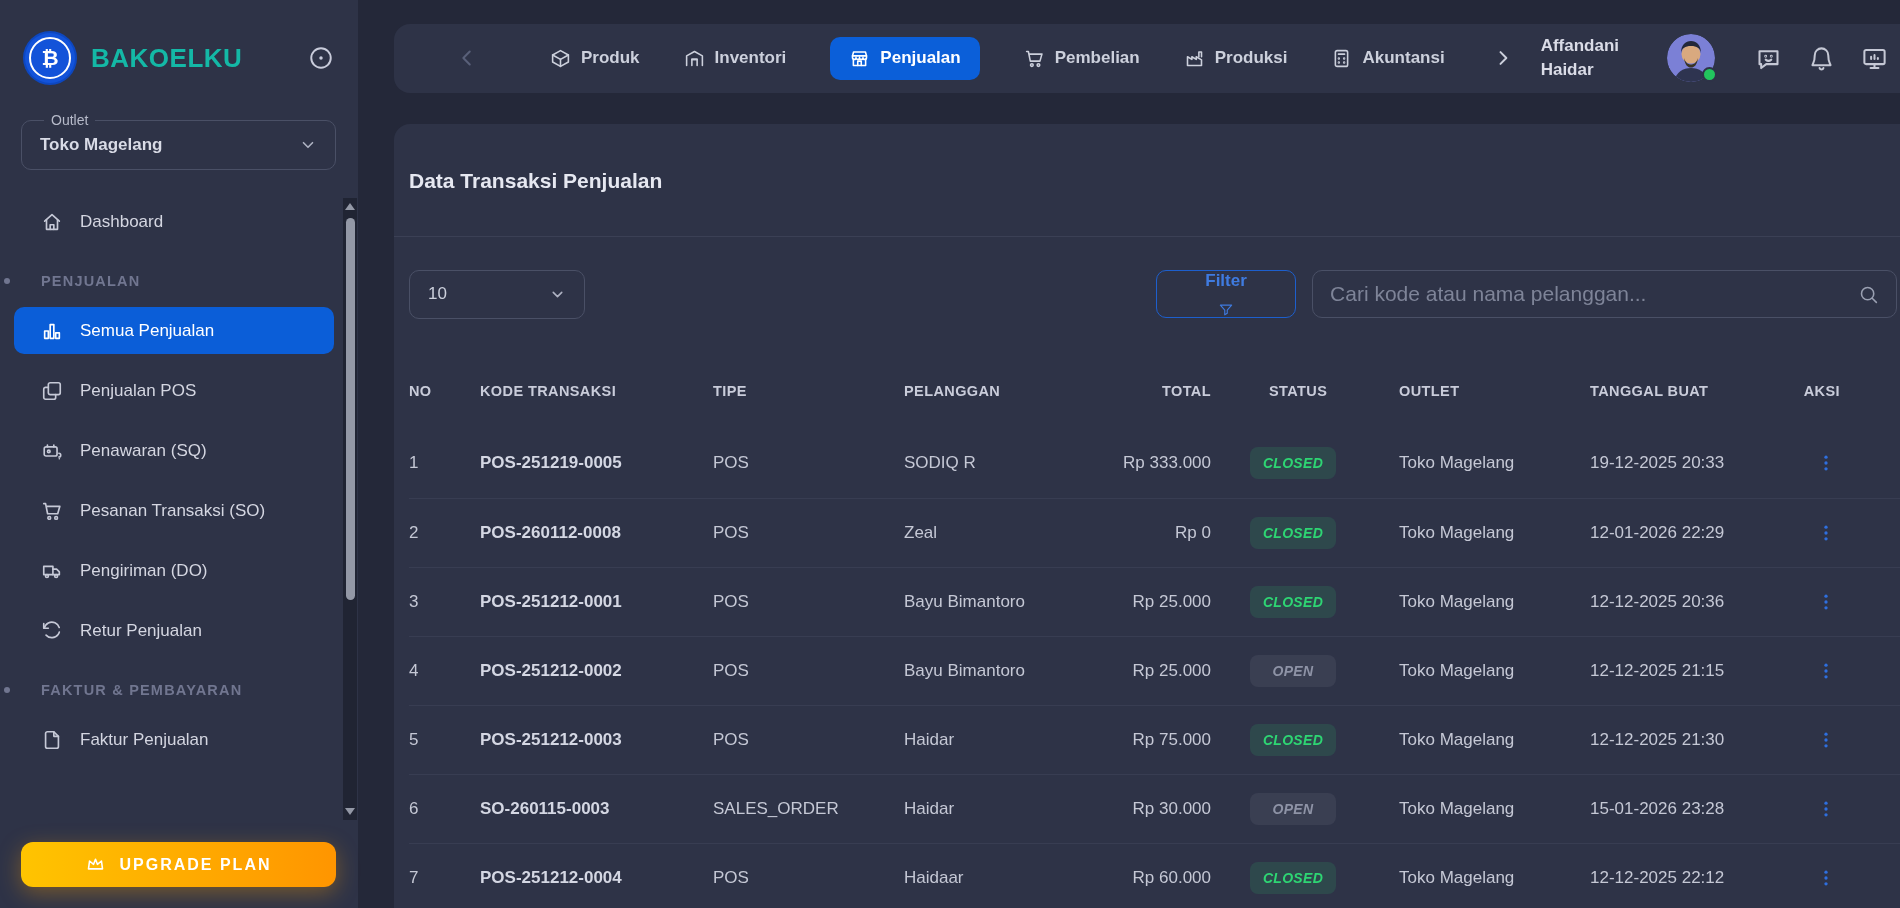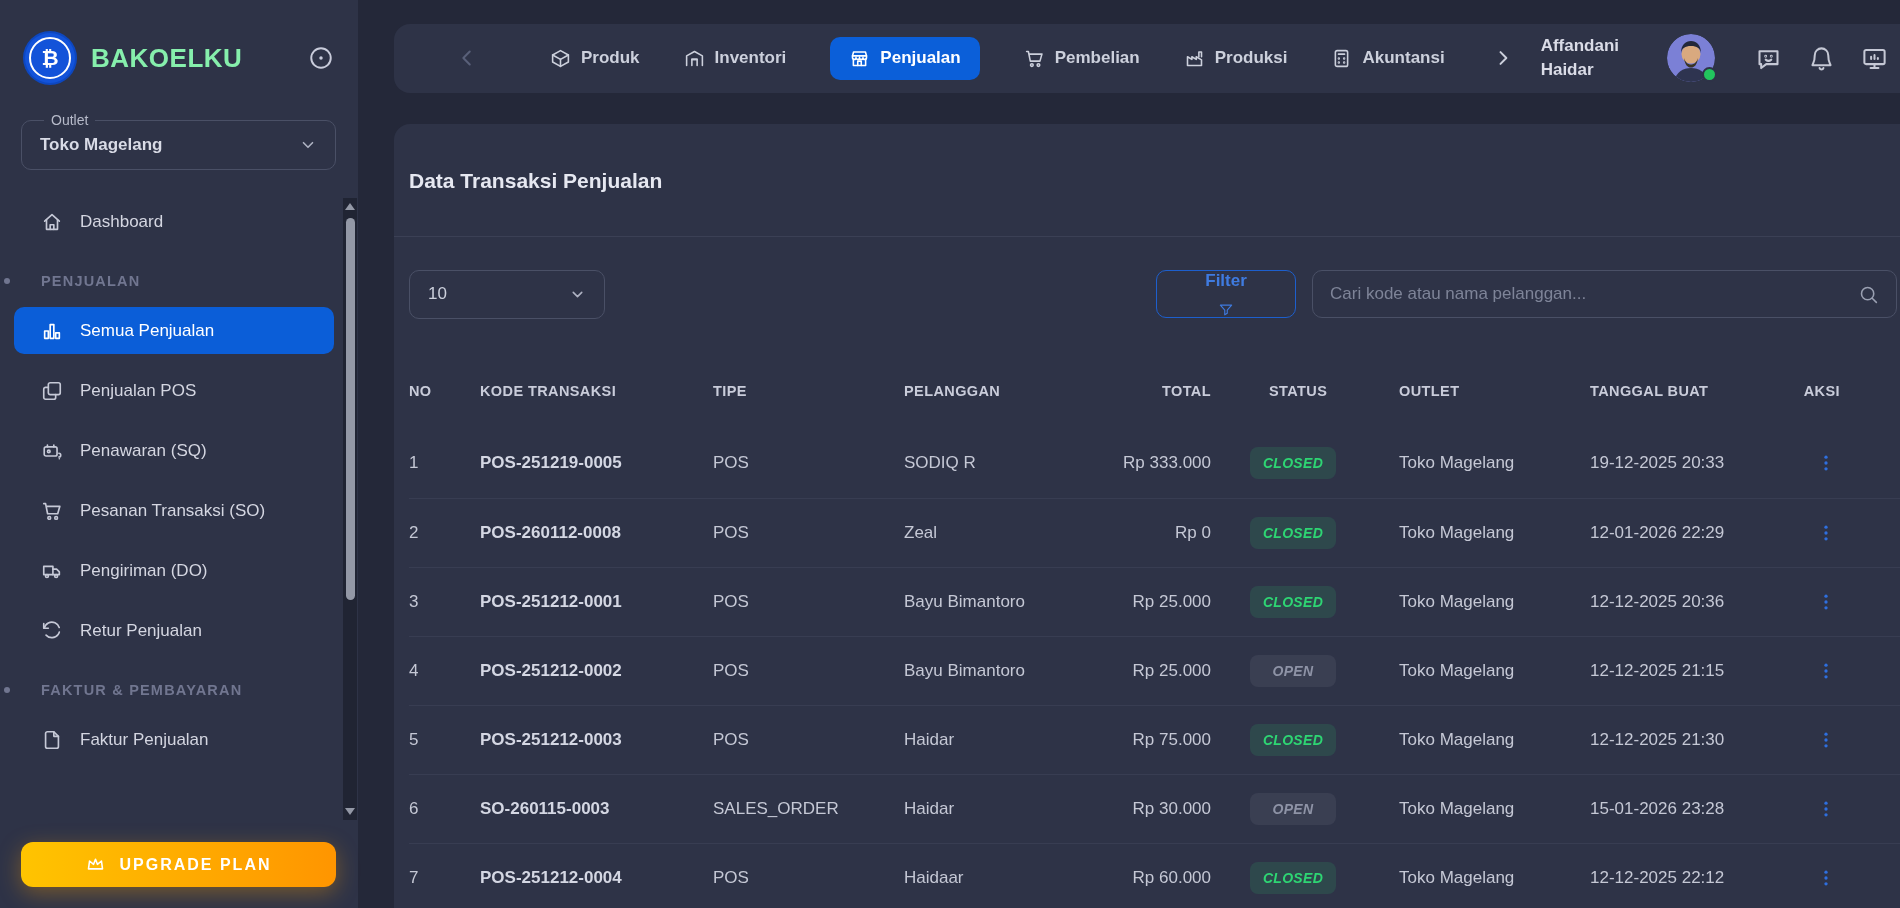--- a/index.html
+++ b/index.html
@@ -18,21 +18,21 @@
   .logo-row { display:flex; align-items:center; padding:0 24px 0 25px; height:56px; }
   .logo-badge {
     width:50px; height:50px; border-radius:50%; background:#1353d9;
     position:relative; display:flex; align-items:center; justify-content:center;
     box-shadow:0 0 0 2px #0d47c0;
   }
   .logo-badge::after {
     content:""; position:absolute; inset:4px; border:2px solid #fff; border-radius:50%;
   }
   .logo-b { color:#fff; font-weight:800; font-size:21px; z-index:1; }
-  .brand-name { font-size:26px; font-weight:800; letter-spacing:0.5px; color:#86efac; margin-left:16px; flex:1; }
+  .brand-name { font-size:26px; font-weight:800; letter-spacing:0.5px; color:#14b8a6; margin-left:16px; flex:1; }
   .collapse-toggle { width:26px; height:26px; color:#c9ccdb; cursor:pointer; }
 
   .outlet-box {
     margin:34px 22px 0 21px; height:50px; border:1px solid #4a5066; border-radius:10px;
     position:relative; display:flex; align-items:center; padding:0 18px; cursor:pointer;
   }
   .outlet-label {
     position:absolute; top:-9px; left:22px; background:#2e3347; padding:0 7px;
     font-size:14px; color:#b6bac9;
   }
@@ -104,38 +104,38 @@
 
   .content-card {
     margin:31px 36px 0 36px; background:#2e3347; border-radius:16px 16px 0 0;
     height:800px; padding:0 14px 0 15px; overflow:hidden;
   }
   .card-title { padding-top:44px; font-size:21px; font-weight:700; color:#e6e8f1; line-height:25px; }
   .card-divider { height:1px; background:#3b4055; margin-top:43px; margin-right:-14px; margin-left:-29px; }
 
   .controls { margin-top:33px; display:flex; align-items:center; }
   .pagesize-select {
-    width:196px; height:49px; border:1px solid #4a5066; border-radius:10px;
+    width:176px; height:49px; border:1px solid #4a5066; border-radius:10px;
     display:flex; align-items:center; padding:0 18px; cursor:pointer;
   }
   .pagesize-value { font-size:17px; color:#ccd0dc; flex:1; }
   .pagesize-select svg { width:17px; height:17px; color:#aeb2c2; }
   .filter-btn {
     margin-left:auto; width:140px; height:48px; border:1.5px solid #1d5fcd; border-radius:10px;
     background:transparent; color:#3f7be0; font-family:inherit; font-size:17px; font-weight:600;
     display:flex; align-items:center; justify-content:center; gap:11px; cursor:pointer;flex-direction:column;
   }
   .filter-btn svg { width:18px; height:18px; }
   .search-box {
     margin-left:16px; margin-right:20px; width:585px; height:48px; border:1px solid #4a5066;
     border-radius:10px; display:flex; align-items:center; padding:0 17px;
   }
   .search-box input {
     flex:1; background:transparent; border:none; outline:none; font-family:inherit;
-    font-size:17px; color:#0ea5e9;
+    font-size:21px; color:#0ea5e9;
   }
   .search-box input::placeholder { color:#7e8498; }
   .search-box svg { width:21px; height:21px; color:#9aa0b2; }
 
   
   .table { margin-top:49px; }
   .thead, .trow {
     display:grid;
     grid-template-columns:71px 233px 191px 187px 120px 188px 191px 199px 51px;
     align-items:center;

